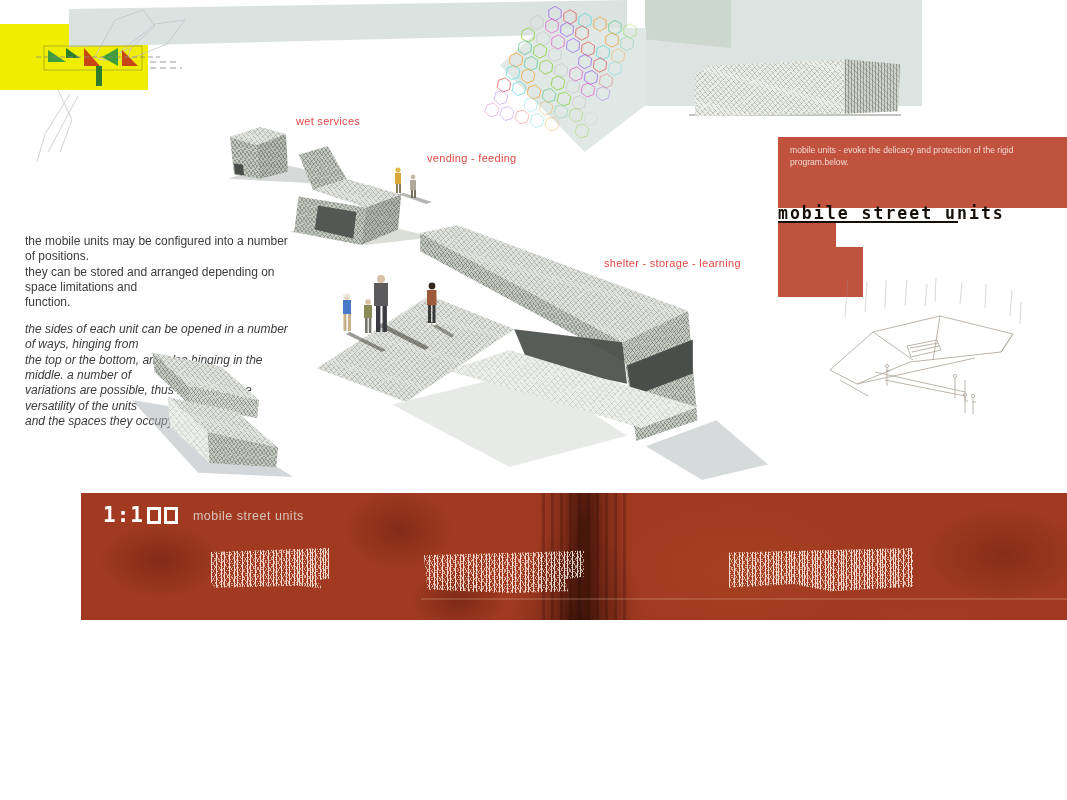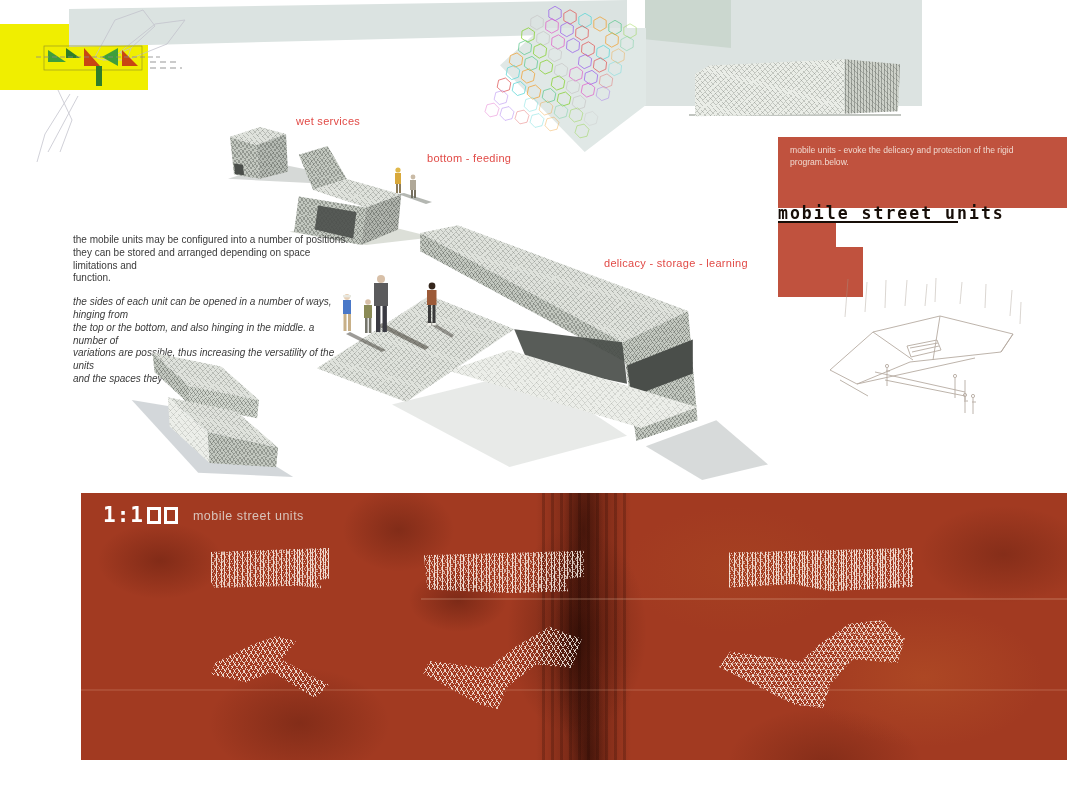--- a/index.html
+++ b/index.html
@@ -1,18 +1,18 @@
 <!DOCTYPE html>
 <html><head>
 <meta charset="utf-8">
 <style>
   * { margin:0; padding:0; box-sizing:border-box; }
   html,body { background:#fff; }
   body { font-family:"Liberation Sans", sans-serif; }
-  #stage { position:relative; width:1067px; height:760px; background:#ffffff; overflow:hidden; }
+  #stage { position:relative; width:1067px; height:620px; background:#ffffff; overflow:hidden; }
 
   .abs { position:absolute; }
   .pre { white-space:pre-line; }
 
   
   #top-band { left:69px; top:0; width:558px; height:47px; background:#dbe3e1;
     clip-path:polygon(0 9px, 100% 0, 100% 33px, 0 47px); }
   #top-right-rect { left:645px; top:0; width:277px; height:106px; background:#dce3e1; }
   #top-right-overlay { left:645px; top:0; width:86px; height:48px; background:#cbd7cf;
     clip-path:polygon(0 0, 100% 0, 100% 100%, 0 82%); }
@@ -36,21 +36,21 @@
                      repeating-linear-gradient(-50deg, rgba(75,80,74,.36) 0 .7px, transparent .7px 3.4px); }
   .hatch-dense { background-color:#cdd1c9;
     background-image:repeating-linear-gradient(90deg, rgba(70,75,70,.4) 0 .8px, transparent .8px 3px),
                      repeating-linear-gradient(40deg, rgba(70,75,70,.3) 0 .6px, transparent .6px 4px); }
   .face-dark { background:#4a4e4a; }
 
   
   .red-label { color:#e14a46; font-size:11px; letter-spacing:.3px; }
 
   
-  #description { left:25px; top:234px; width:276px; color:#3a3a3a; font-size:10px; line-height:1.28;margin-left:48px; }
+  #description { left:25px; top:234px; width:276px; color:#3a3a3a; font-size:12px; line-height:1.28; }
   #description .para + .para { margin-top:11px;font-style:italic; }
 
   
   #red-panel { left:778px; top:137px; width:289px; height:71px; background:#c0523e;
     padding:8px 11px 6px 12px; color:#f0d8cf; font-size:8.6px; line-height:1.34; }
   #red-panel .para + .para { margin-top:9px; }
   #panel-title { left:778px; top:203px; color:#170e08; font-family:"DejaVu Sans Mono", monospace;
     font-weight:bold; font-size:16.5px; letter-spacing:2px; transform:scaleY(1.08); transform-origin:left top; }
   #panel-title-rule { left:778px; top:221px; width:180px; height:2px; background:#170e08; }
   #red-step-a { left:778px; top:223px; width:58px; height:74px; background:#c0523e; }
@@ -217,21 +217,21 @@
       <rect x="109" y="27" width="6" height="11" fill="#d8a83a"></rect>
       <rect x="110" y="38" width="2" height="9" fill="#8a7a5a"></rect>
         <rect x="113" y="38" width="2" height="9" fill="#8a7a5a"></rect>
       <circle cx="127" cy="31" r="2.4" fill="#cabba6"></circle>
       <rect x="124" y="34" width="6" height="10" fill="#b0a898"></rect>
       <rect x="125" y="44" width="2" height="8" fill="#77705f"></rect>
         <rect x="128" y="44" width="2" height="8" fill="#77705f"></rect>
       <polygon points="112,48 140,58 146,56 118,47" fill="#6a6f66" opacity=".5"></polygon>
     </svg>
   </div>
-  <div class="abs red-label" style="left:427px; top:152px;">bottom - feeding</div>
+  <div class="abs red-label" style="left:427px; top:152px;">vending - feeding</div>
 
   <div class="abs" id="description">
     <div class="para pre">the mobile units may be configured into a number of  positions.
 they can be stored and arranged depending on space limitations and
 function.</div>
     <div class="para pre">the sides of each unit can be opened in a number of ways, hinging from
 the top or the bottom, and also hinging in the middle. a number of
 variations are possible, thus increasing the versatility of the units
 and the spaces they occupy.</div>
   </div>
@@ -276,21 +276,21 @@
     <rect x="35" y="50" width="2.6" height="15" fill="#74746a"></rect>
       <rect x="38.8" y="50" width="2.6" height="15" fill="#74746a"></rect>
     <circle cx="102" cy="18" r="3.4" fill="#35261c"></circle>
     <rect x="97" y="22" width="9.5" height="15" fill="#9c5a38"></rect>
     <rect x="98" y="37" width="3" height="18" fill="#3a3a3a"></rect>
       <rect x="102.5" y="37" width="3" height="18" fill="#3a3a3a"></rect>
     <rect x="97.6" y="55" width="3.6" height="2.4" fill="#f0f0ea"></rect>
       <rect x="102.2" y="55" width="3.6" height="2.4" fill="#f0f0ea"></rect>
   </svg>
 
-  <div class="abs red-label" style="left:604px; top:257px;">delicacy - storage - learning</div>
+  <div class="abs red-label" style="left:604px; top:257px;">shelter - storage - learning</div>
 
   <div class="abs" id="building">
     <div class="ground"></div>
     <div class="shape hatch-light" style="clip-path:polygon(0 26%, 7% 12%, 73% 2%, 73% 90%, 0 94%); filter:brightness(1.05);"></div>
     <div class="shape hatch-dense" style="clip-path:polygon(73% 2%, 100% 10%, 99% 86%, 73% 90%);"></div>
   </div>
 
   <div class="abs" id="red-panel">
     <div class="para pre">mobile units - evoke the delicacy and protection of the rigid program.below.</div>
   </div>

